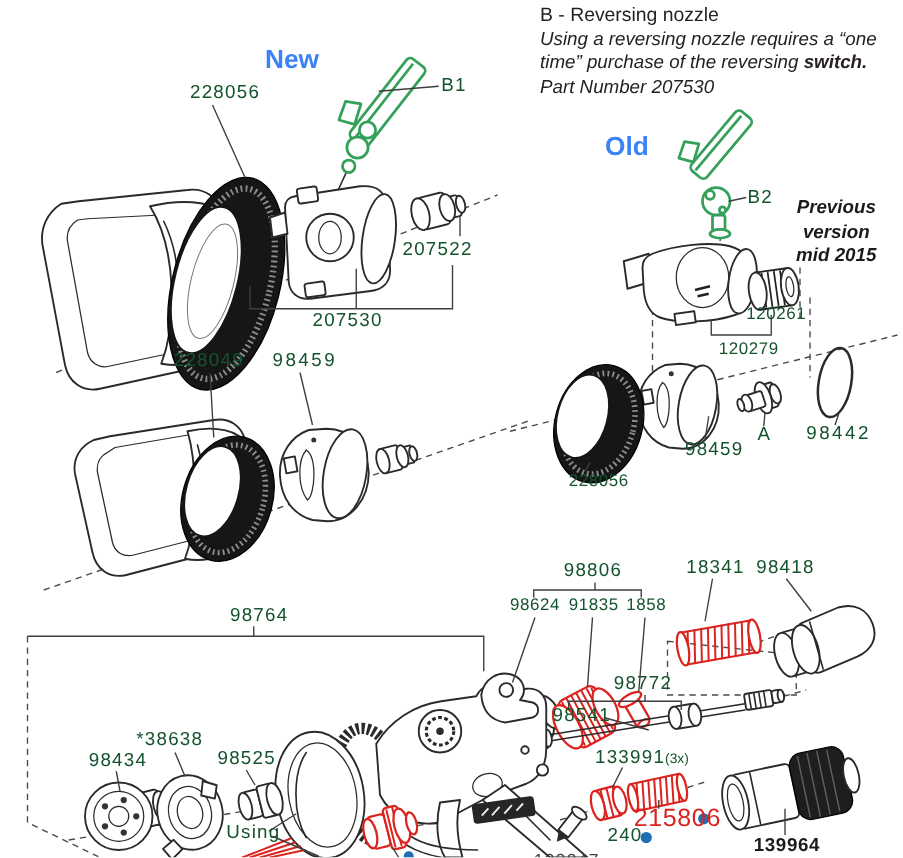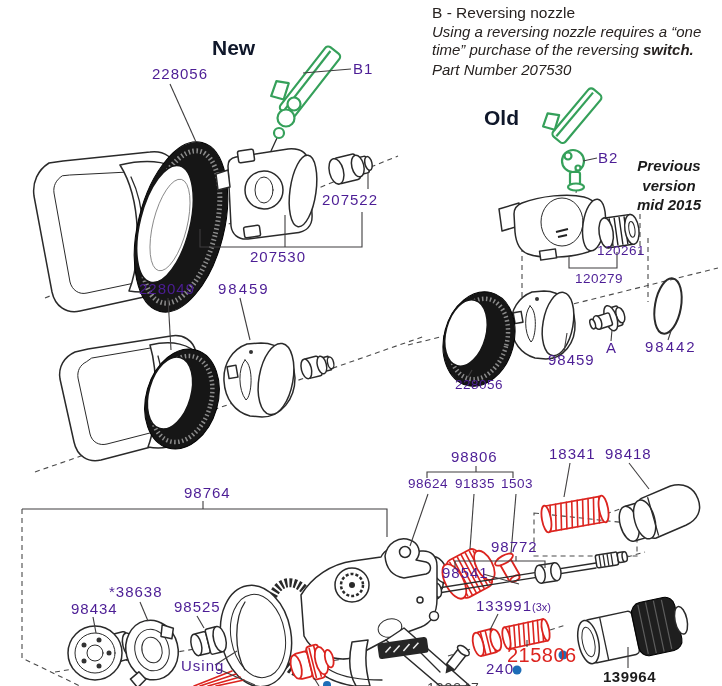--- a/index.html
+++ b/index.html
@@ -1,23 +1,23 @@
 <!DOCTYPE html>
 <html><head>
 <meta charset="utf-8">
 <style>
   html,body{margin:0;padding:0;background:#fff;}
   #canvas{position:relative;width:722px;height:686px;background:#fff;overflow:hidden;
           font-family:"Liberation Sans",sans-serif;}
   #art{position:absolute;left:0;top:0;}
-  .lbl{position:absolute;font-size:15px;line-height:1.05;color:#4c1d95;letter-spacing:1px;white-space:nowrap;}
+  .lbl{position:absolute;font-size:15px;line-height:1.05;color:#14532d;letter-spacing:1px;white-space:nowrap;}
   .lbl--sm{font-size:13.5px;letter-spacing:0.5px;}
   .lbl--bold{font-weight:700;color:#1c1c1c;letter-spacing:0.5px;}
   .lbl--red{color:#dc241f;font-size:20px;letter-spacing:0.5px;}
-  .head{position:absolute;font-weight:700;font-size:21px;color:#0f172a;letter-spacing:0;white-space:nowrap;}
+  .head{position:absolute;font-weight:700;font-size:21px;color:#3b82f6;letter-spacing:0;white-space:nowrap;}
   .qty{font-size:11px;letter-spacing:0;}
   .note{position:absolute;color:#272220;}
   .note-title{font-size:15.5px;color:#272220;margin-bottom:1px;}
   .note-body{font-style:italic;font-size:15px;line-height:1.22;}
   .note-body .bold{font-weight:700;font-style:italic;}
   .note-part{font-style:italic;font-weight:400;font-size:15px;margin-top:1px;}
   .prev{position:absolute;font-weight:700;font-style:italic;font-size:15px;line-height:1.3;
         color:#1b1b1b;white-space:pre-line;text-align:center;margin-top:28px;}
   .partial{position:absolute;height:7px;overflow:hidden;font-size:14px;color:#3f3d3e;letter-spacing:1px;}
   
@@ -391,21 +391,21 @@
 <div class="lbl lbl--sm" style="left:575px;top:272px">120279</div>
 <div class="lbl" style="left:548px;top:352px">98459</div>
 <div class="lbl" style="left:606px;top:340px">A</div>
 <div class="lbl" style="left:645px;top:339px;letter-spacing:2px">98442</div>
 <div class="lbl lbl--sm" style="left:455px;top:378px">228056</div>
 
 <div class="lbl" style="left:184px;top:485px">98764</div>
 <div class="lbl" style="left:451px;top:449px">98806</div>
 <div class="lbl lbl--sm" style="left:408px;top:477px">98624</div>
 <div class="lbl lbl--sm" style="left:455px;top:477px">91835</div>
-<div class="lbl lbl--sm" style="left:501px;top:477px">1503</div>
+<div class="lbl lbl--sm" style="left:501px;top:477px">1858</div>
 <div class="lbl" style="left:549px;top:446px">18341</div>
 <div class="lbl" style="left:605px;top:446px">98418</div>
 <div class="lbl" style="left:491px;top:539px">98772</div>
 <div class="lbl" style="left:442px;top:565px">98541</div>
 <div class="lbl" style="left:71px;top:601px">98434</div>
 <div class="lbl" style="left:109px;top:584px">*38638</div>
 <div class="lbl" style="left:174px;top:599px">98525</div>
 <div class="lbl" style="left:181px;top:658px;letter-sp
 acing:0.5px">Using</div>
 <div class="lbl" style="left:476px;top:598px"><span>133991</span><span class="qty">(3x)</span></div>

